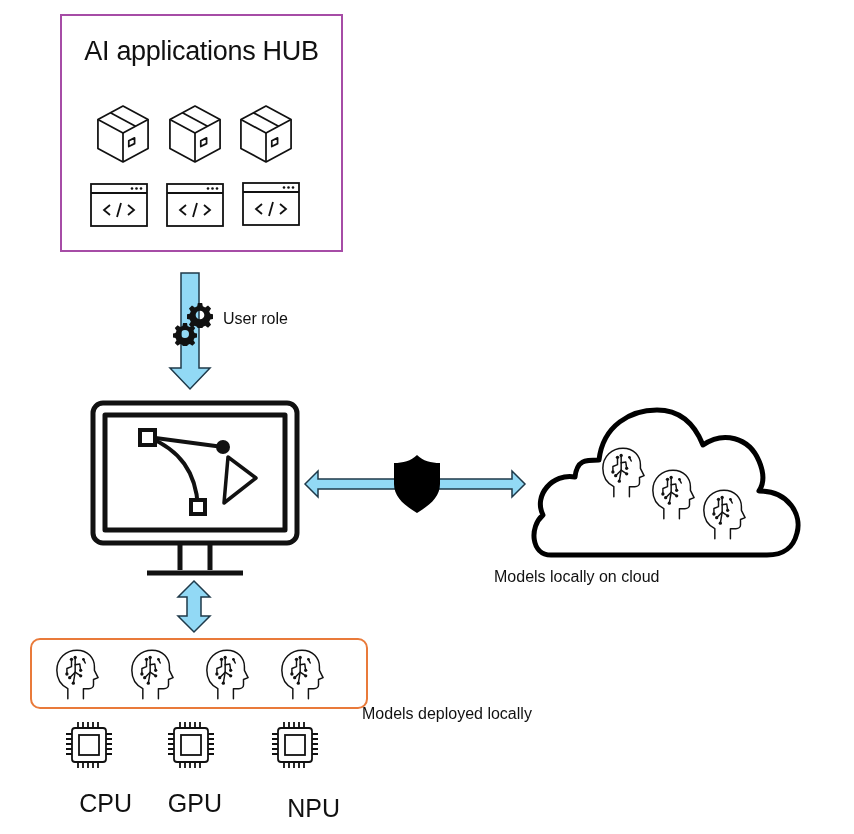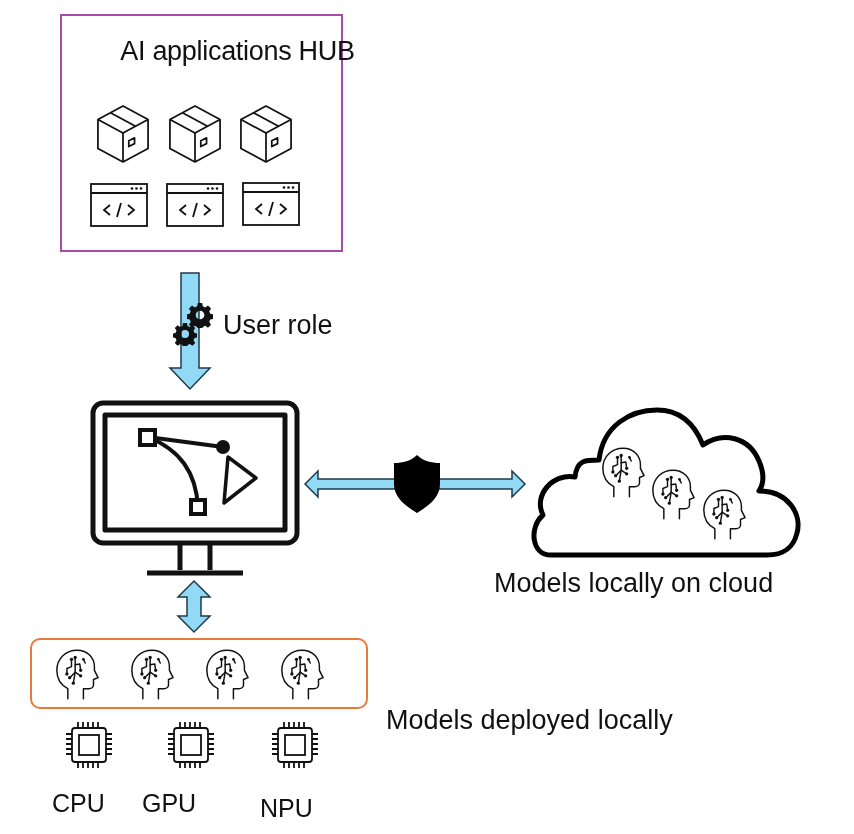--- a/index.html
+++ b/index.html
@@ -1,22 +1,22 @@
 <!DOCTYPE html>
 <html><head>
 <meta charset="utf-8">
 <style>
   html, body { margin:0; padding:0; background:#ffffff; }
   body { width:854px; height:834px; position:relative; overflow:hidden; font-family:"Liberation Sans", sans-serif; color:#111; }
   .abs { position:absolute; }
   .hub-box { left:60px; top:14px; width:283px; height:238px; border:2px solid #a64ca6; box-sizing:border-box; }
-  .hub-title { left:60px; top:36px; width:283px; text-align:center; font-size:27px; letter-spacing:-0.3px;padding-left:36px; }
-  .label { font-size:27px; white-space:nowrap; }
+  .hub-title { left:60px; top:36px; width:283px; text-align:center; font-size:27px; letter-spacing:-0.3px; }
+  .label { font-size:16px; white-space:nowrap; }
   .local-box { left:30px; top:638px; width:338px; height:71px; border:2px solid #e97a3a; border-radius:10px; box-sizing:border-box; }
-  .chip-label { font-size:25px; width:80px; text-align:left; }
+  .chip-label { font-size:25px; width:80px; text-align:right; }
   svg { position:absolute; overflow:visible; }
 </style>
 </head>
 <body>
 
 <svg width="0" height="0" style="position:absolute">
   <defs>
     <symbol id="pkg" viewBox="0 0 56 62">
       <g fill="none" stroke="#111" stroke-width="1.8" stroke-linejoin="round">
         <path d="M2 16 L28 2 L54 16 L54 46 L28 60 L2 46 Z"></path>
@@ -155,21 +155,21 @@
   </svg>
 <svg style="left:130px;top:648px" width="44" height="52">
     <use href="#head"></use>
   </svg>
 <svg style="left:205px;top:648px" width="44" height="52">
     <use href="#head"></use>
   </svg>
 <svg style="left:280px;top:648px" width="44" height="52">
     <use href="#head"></use>
   </svg>
-<div class="abs label" style="left:386px;top:705px">Models deployed locally</div>
+<div class="abs label" style="left:362px;top:705px">Models deployed locally</div>
 
 <svg style="left:64px;top:720px" width="50" height="50">
     <use href="#chip"></use>
   </svg>
 <svg style="left:166px;top:720px" width="50" height="50">
     <use href="#chip"></use>
   </svg>
 <svg style="left:270px;top:720px" width="50" height="50">
     <use href="#chip"></use>
   </svg>

